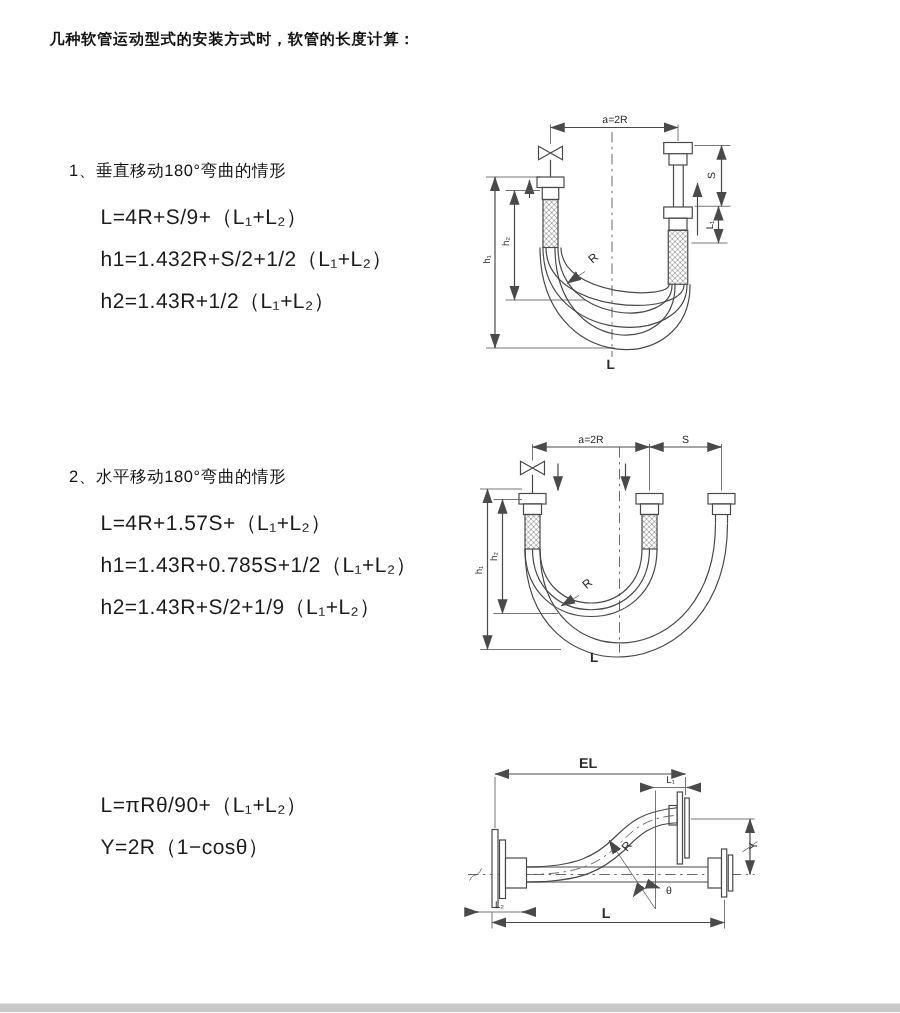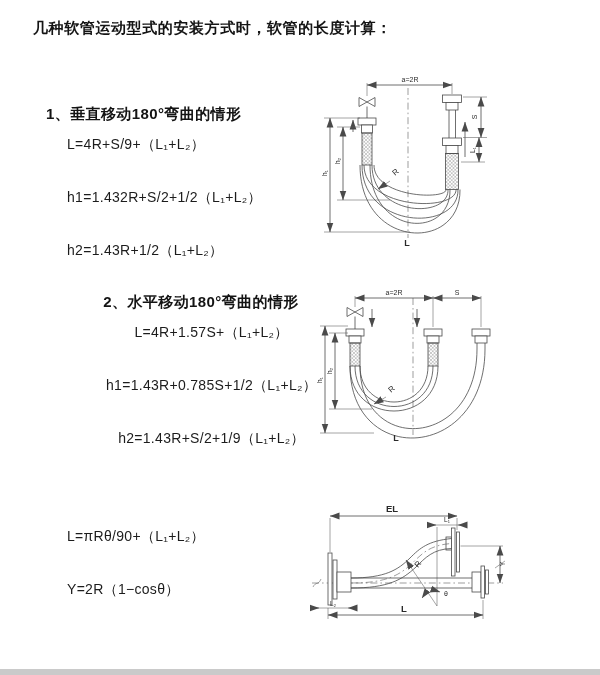--- a/index.html
+++ b/index.html
@@ -1,24 +1,24 @@
 <!DOCTYPE html>
 <html><head>
 <meta charset="utf-8">
 <style>
   html,body{margin:0;padding:0;background:#ffffff;}
   .page{position:relative;width:600px;height:675px;background:#ffffff;overflow:hidden;
         font-family:"Liberation Sans",sans-serif;color:#1a1a1a;}
-  .title{position:absolute;left:33px;top:19px;font-size:15px;font-weight:700;
+  .title{position:absolute;left:33px;top:19px;font-size:10px;font-weight:700;
          letter-spacing:0.6px;color:#141414;white-space:nowrap;}
   .sec{position:absolute;left:46px;width:310px;}
-  .sec-h{font-size:15px;font-weight:700;color:#141414;letter-spacing:0.4px;
+  .sec-h{font-size:11px;font-weight:400;color:#141414;letter-spacing:0.4px;
          line-height:20px;white-space:nowrap;}
   .formula{margin-left:21px;height:28px;line-height:28px;font-size:14px;
-           color:#1c1c1c;letter-spacing:0.3px;white-space:nowrap;margin-top:25px;}
+           color:#1c1c1c;letter-spacing:0.3px;white-space:nowrap;}
   .formula.first{margin-top:6px;}
   .diag{position:absolute;}
   
   svg .ln{stroke:#4a4a4a;stroke-width:0.8;fill:none;}
   svg .thin{stroke:#5a5a5a;stroke-width:0.55;fill:none;}
   svg .cl{stroke:#5a5a5a;stroke-width:0.6;fill:none;stroke-dasharray:7 3 1.6 3;}
   svg .fl{fill:#ffffff;stroke:#4a4a4a;stroke-width:0.8;}
   svg text{fill:#2a2a2a;font-family:"Liberation Sans",sans-serif;}
   .t65{font-size:6.5px;} .t7{font-size:7px;} .t75{font-size:7.5px;}
   .t8{font-size:8px;} .t9{font-size:9px;font-weight:600;} .t95{font-size:9.5px;font-weight:600;}
@@ -31,21 +31,21 @@
 
   <div class="title">几种软管运动型式的安装方式时，软管的长度计算：</div>
 
   <div class="sec" style="top:104px;">
     <div class="sec-h">1、垂直移动180°弯曲的情形</div>
     <div class="formula first">L=4R+S/9+（L₁+L₂）</div>
     <div class="formula">h1=1.432R+S/2+1/2（L₁+L₂）</div>
     <div class="formula">h2=1.43R+1/2（L₁+L₂）</div>
   </div>
 
-  <div class="sec" style="top:292px;text-align:center;">
+  <div class="sec" style="top:308px;">
     <div class="sec-h">2、水平移动180°弯曲的情形</div>
     <div class="formula first">L=4R+1.57S+（L₁+L₂）</div>
     <div class="formula">h1=1.43R+0.785S+1/2（L₁+L₂）</div>
     <div class="formula">h2=1.43R+S/2+1/9（L₁+L₂）</div>
   </div>
 
   <div class="sec" style="top:516px;">
     <div class="formula first">L=πRθ/90+（L₁+L₂）</div>
     <div class="formula">Y=2R（1−cosθ）</div>
   </div>

